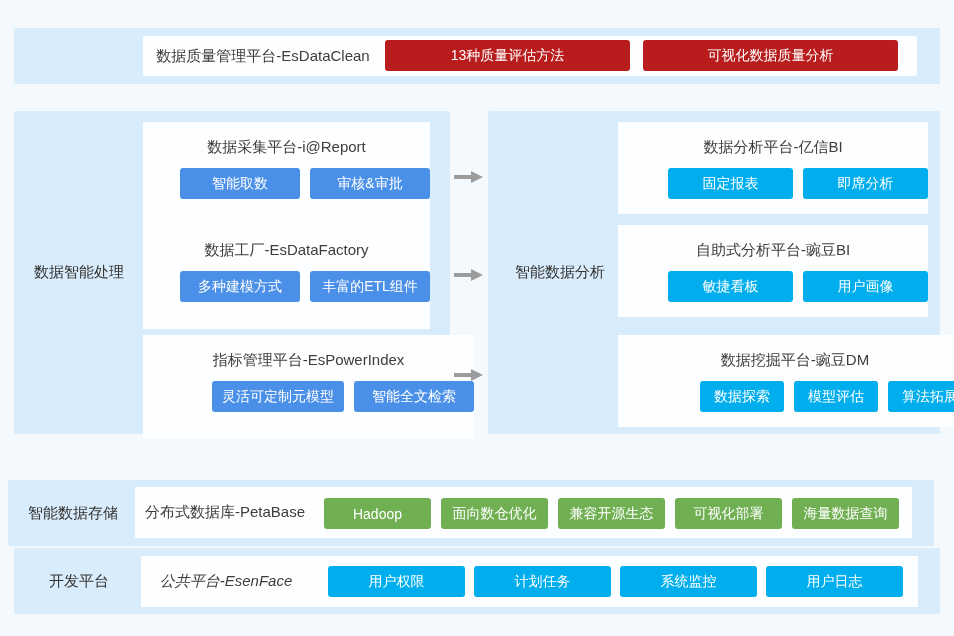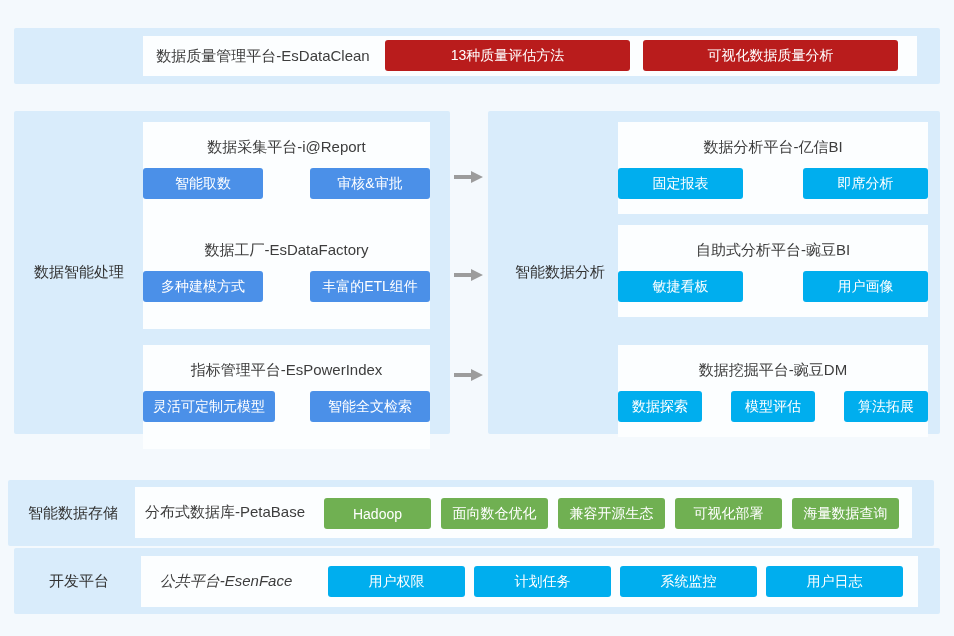--- a/index.html
+++ b/index.html
@@ -23,39 +23,39 @@
     font-size:15px;color:#333;
   }
   .s2r .sec-label{left:12px;width:120px;}
 
   .card{position:absolute;background:#fcfeff;}
   .s1card{left:129px;top:8px;width:774px;height:40px;}
   .s3card{left:127px;top:7px;width:777px;height:51px;}
   .s4card{left:127px;top:8px;width:777px;height:51px;font-style:italic;}
   .pcard{left:129px;width:287px;height:104px;}
   .acard{left:130px;width:310px;height:92px;}
-  .row1{top:11px;}.rowB{top:114px;}.rowC{top:234px;}
+  .row1{top:11px;}.rowB{top:114px;}.rowC{top:224px;padding-left:44px;}
 
   .plat{
     position:absolute;top:0;height:100%;
     display:flex;align-items:center;justify-content:center;
     font-size:15px;color:#3d3d3d;white-space:nowrap;
   }
   .plat1{left:0;width:240px;}
   .plat3{left:0;width:180px;}
   .plat4{left:0;width:170px;}
 
   .card-title{
     position:absolute;top:10px;left:0;right:0;height:30px;
     display:flex;align-items:center;justify-content:center;
     font-size:15px;color:#3d3d3d;white-space:nowrap;
   }
   .chip-row{
     position:absolute;left:0;right:0;top:46px;height:31px;
-    display:flex;justify-content:space-between;gap:10px;
+    display:flex;justify-content:flex-end;gap:10px;
   }
   .chip-row.row3{}
 
   .chip{
     display:flex;align-items:center;justify-content:center;
     height:31px;color:#fff;font-size:14px;border-radius:3px;
     box-sizing:border-box;padding:0 10px;white-space:nowrap;
   }
   .chip.abs{position:absolute;padding:0;}
   .purple{background:#b91c1c;}

